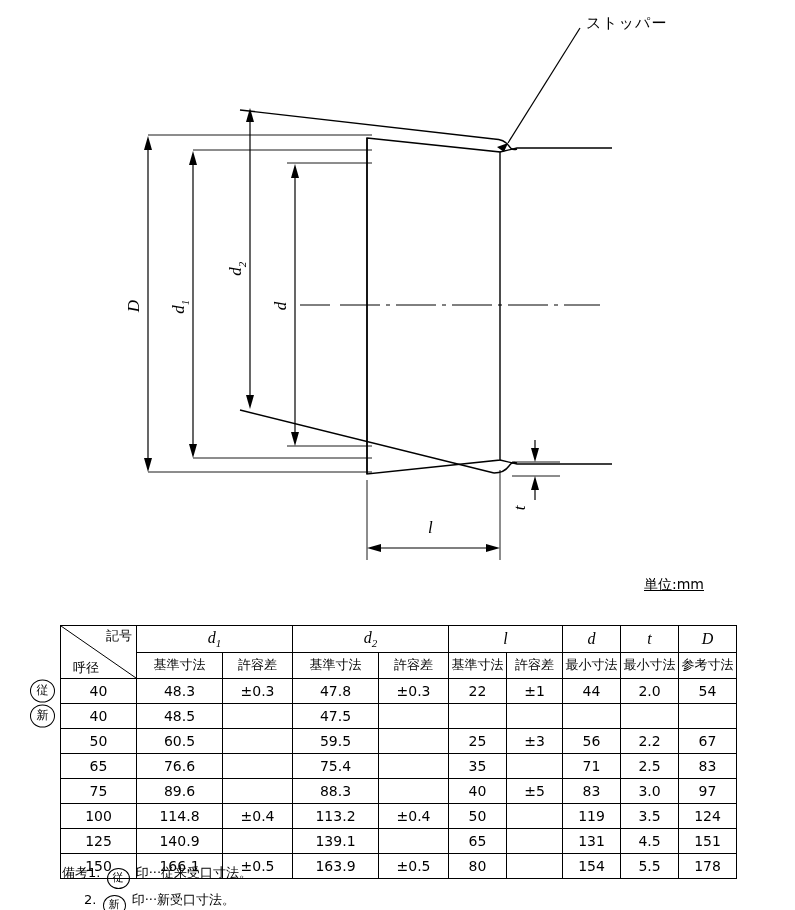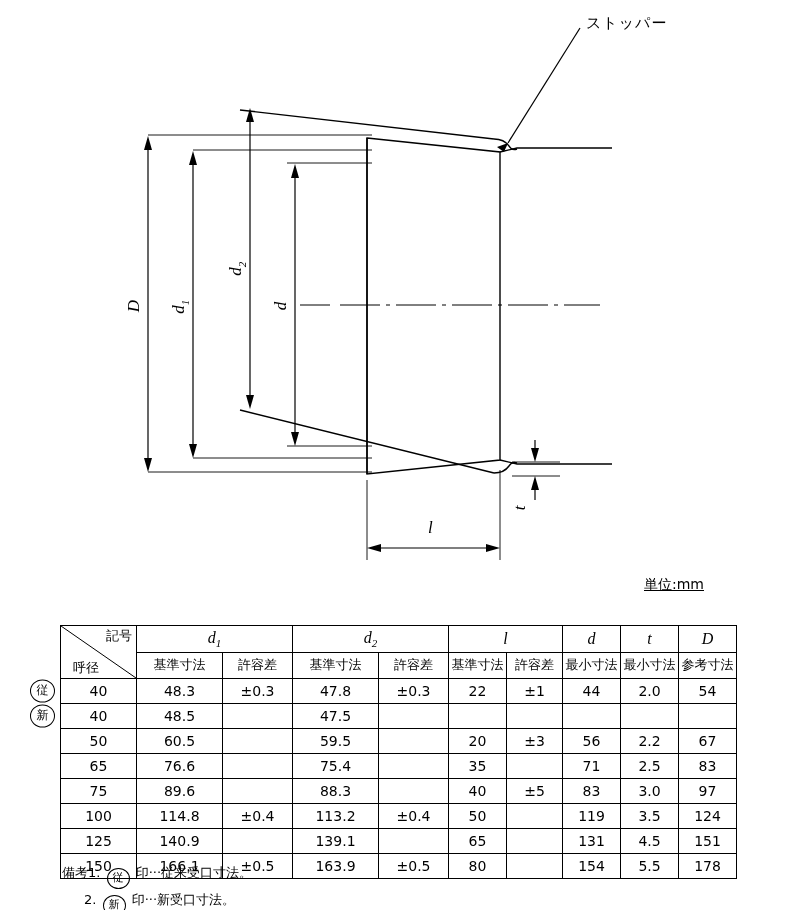--- a/index.html
+++ b/index.html
@@ -315,21 +315,21 @@
             <td></td>
             <td></td>
             <td></td>
           </tr>
           <tr>
             <td class="badge-cell">50</td>
             <td>60.5</td>
             <td></td>
             <td>59.5</td>
             <td></td>
-            <td>20</td>
+            <td>25</td>
             <td>±3</td>
             <td>56</td>
             <td>2.2</td>
             <td>67</td>
           </tr>
           <tr>
             <td class="badge-cell">65</td>
             <td>76.6</td>
             <td></td>
             <td>75.4</td>

